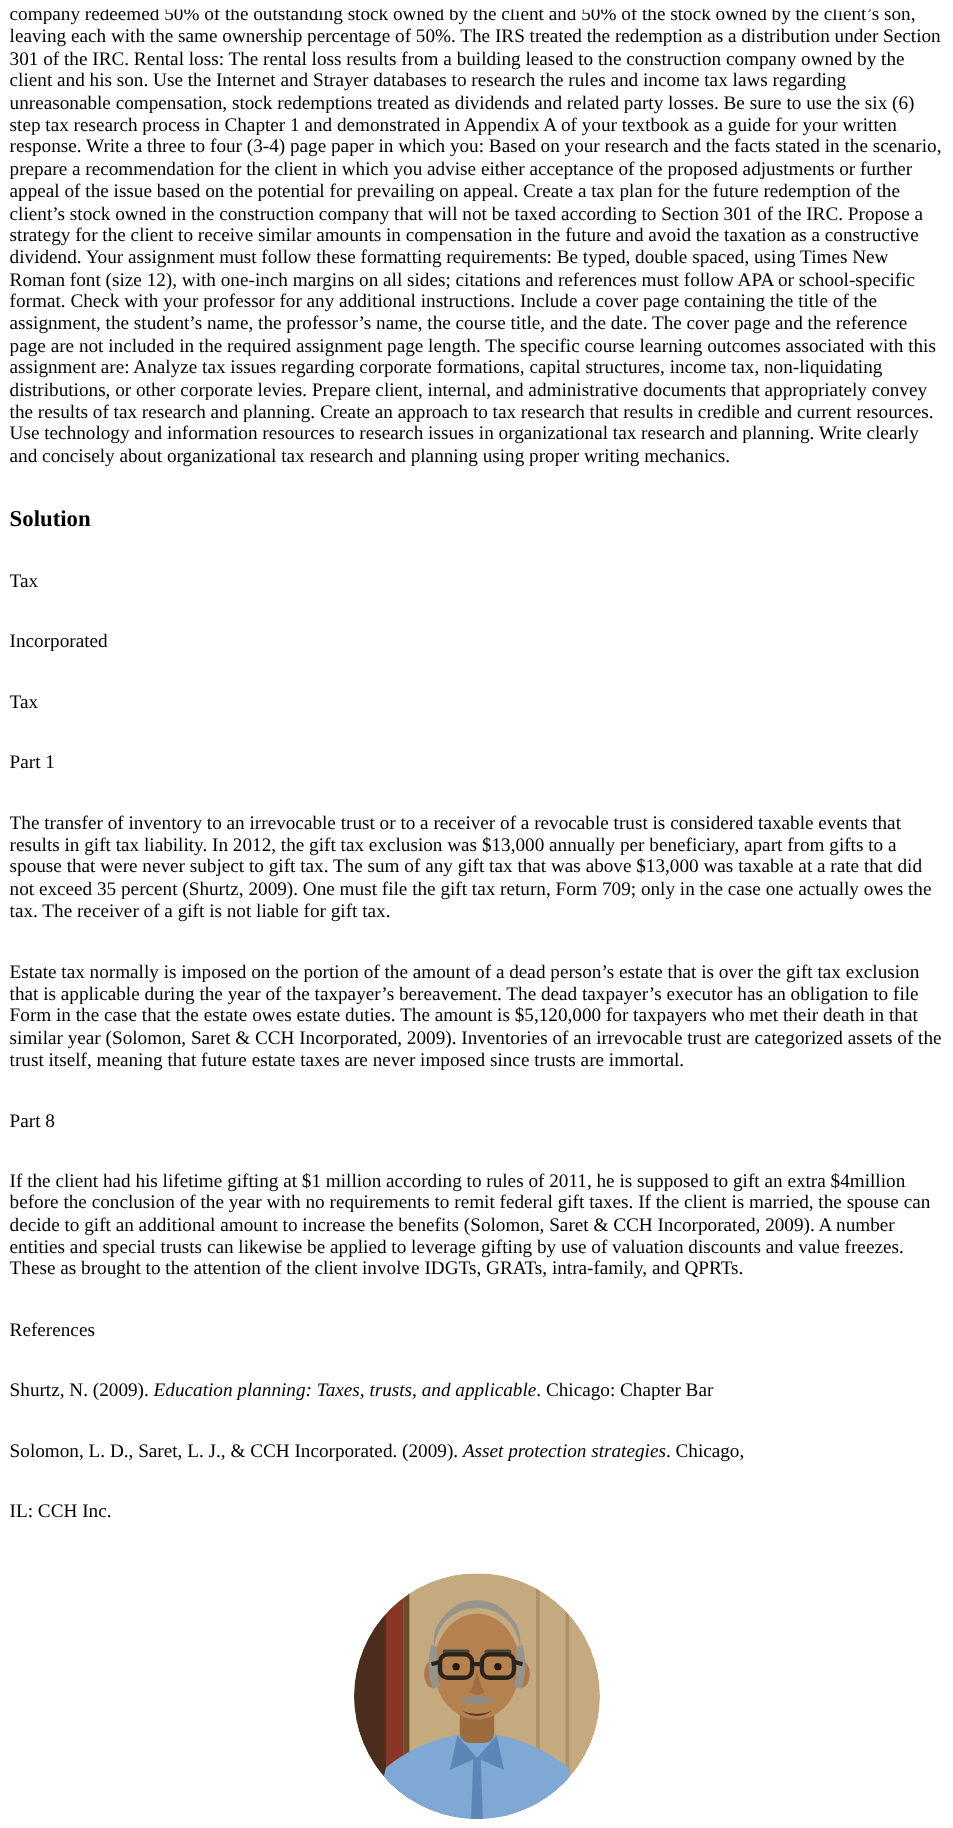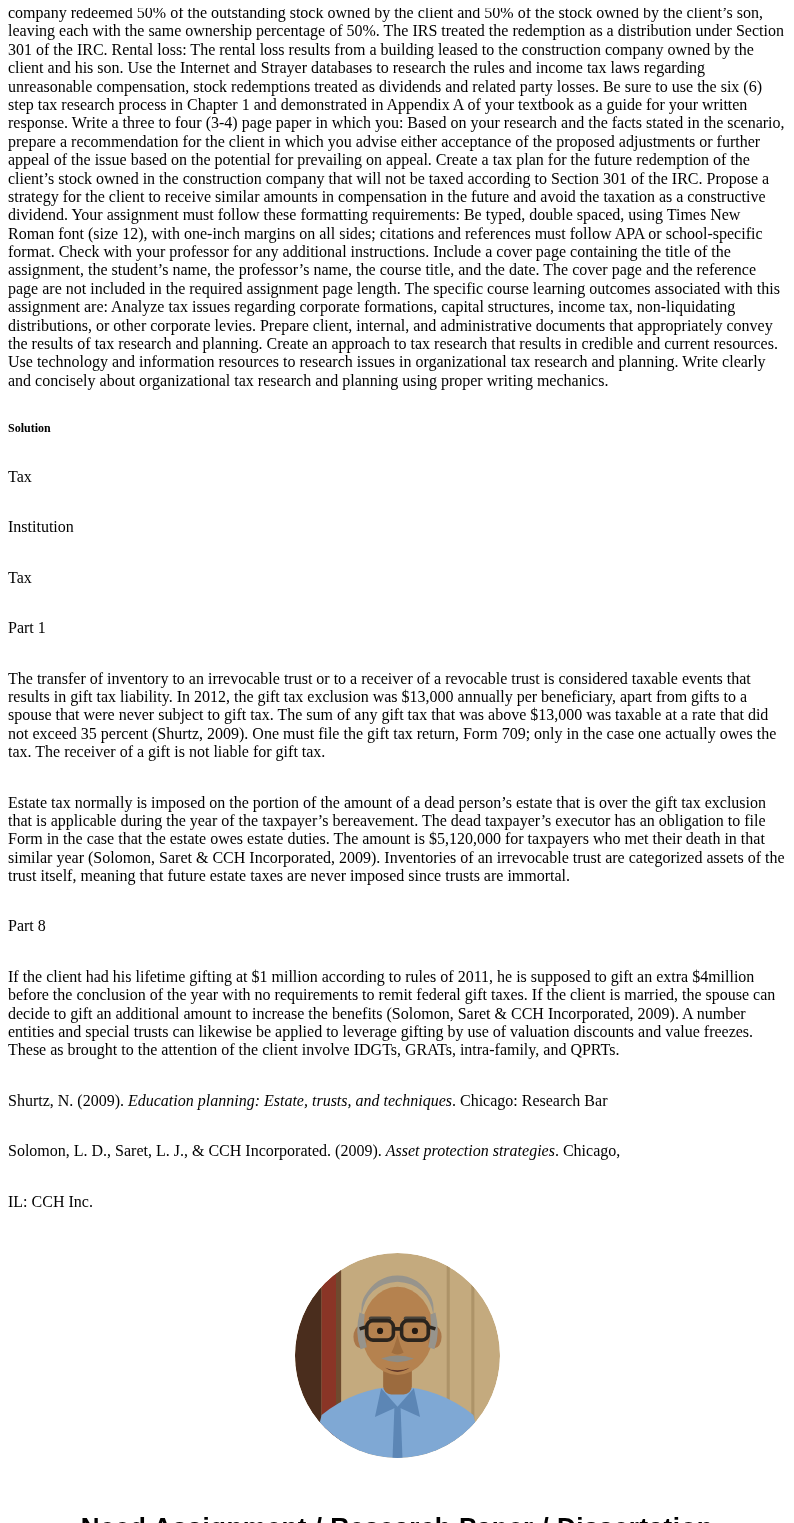--- a/index.html
+++ b/index.html
@@ -10,21 +10,21 @@
     margin: 8px;
     font-family: "Liberation Serif", serif;
     font-size: 16px;
     line-height: 1.15;
     width: 778px;
   }
   p { margin: 32px 0; }
   .intro-paragraph { margin-top: -4px; }
   h2.solution-heading {
     font-family: "Liberation Serif", serif;
-    font-size: 12px;
+    font-size: 19px;
     font-weight: bold;
     margin: 22px 0 20px 0;
   }
   em { font-style: italic; }
   .avatar-wrap {
     text-align: center;
     margin-top: 42px;
     margin-bottom: 50px;
   }
   .avatar {
@@ -50,36 +50,37 @@
 </head>
 <body>
 
 <main>
 
   <p class="intro-paragraph">company redeemed 50% of the outstanding stock owned by the client and 50% of the stock owned by the client’s son, leaving each with the same ownership percentage of 50%. The IRS treated the redemption as a distribution under Section 301 of the IRC. Rental loss: The rental loss results from a building leased to the construction company owned by the client and his son. Use the Internet and Strayer databases to research the rules and income tax laws regarding unreasonable compensation, stock redemptions treated as dividends and related party losses. Be sure to use the six (6) step tax research process in Chapter 1 and demonstrated in Appendix A of your textbook as a guide for your written response. Write a three to four (3-4) page paper in which you: Based on your research and the facts stated in the scenario, prepare a recommendation for the client in which you advise either acceptance of the proposed adjustments or further appeal of the issue based on the potential for prevailing on appeal. Create a tax plan for the future redemption of the client’s stock owned in the construction company that will not be taxed according to Section 301 of the IRC. Propose a strategy for the client to receive similar amounts in compensation in the future and avoid the taxation as a constructive dividend. Your assignment must follow these formatting requirements: Be typed, double spaced, using Times New Roman font (size 12), with one-inch margins on all sides; citations and references must follow APA or school-specific format. Check with your professor for any additional instructions. Include a cover page containing the title of the assignment, the student’s name, the professor’s name, the course title, and the date. The cover page and the reference page are not included in the required assignment page length. The specific course learning outcomes associated with this assignment are: Analyze tax issues regarding corporate formations, capital structures, income tax, non-liquidating distributions, or other corporate levies. Prepare client, internal, and administrative documents that appropriately convey the results of tax research and planning. Create an approach to tax research that results in credible and current resources. Use technology and information resources to research issues in organizational tax research and planning. Write clearly and concisely about organizational tax research and planning using proper writing mechanics.</p>
 
   <h2 class="solution-heading">Solution</h2>
 
   <p>Tax</p>
-  <p>Institution</p>
+  <p>Incorporated</p>
   <p>Tax</p>
 
   <p>Part 1</p>
 
   <p>The transfer of inventory to an irrevocable trust or to a receiver of a revocable trust is considered taxable events that results in gift tax liability. In 2012, the gift tax exclusion was $13,000 annually per beneficiary, apart from gifts to a spouse that were never subject to gift tax. The sum of any gift tax that was above $13,000 was taxable at a rate that did not exceed 35 percent (Shurtz, 2009). One must file the gift tax return, Form 709; only in the case one actually owes the tax. The receiver of a gift is not liable for gift tax.</p>
 
   <p>Estate tax normally is imposed on the portion of the amount of a dead person’s estate that is over the gift tax exclusion that is applicable during the year of the taxpayer’s bereavement. The dead taxpayer’s executor has an obligation to file Form in the case that the estate owes estate duties. The amount is $5,120,000 for taxpayers who met their death in that similar year (Solomon, Saret &amp; CCH Incorporated, 2009). Inventories of an irrevocable trust are categorized assets of the trust itself, meaning that future estate taxes are never imposed since trusts are immortal.</p>
 
   <p>Part 8</p>
 
   <p>If the client had his lifetime gifting at $1 million according to rules of 2011, he is supposed to gift an extra $4million before the conclusion of the year with no requirements to remit federal gift taxes. If the client is married, the spouse can decide to gift an additional amount to increase the benefits (Solomon, Saret &amp; CCH Incorporated, 2009). A number entities and special trusts can likewise be applied to leverage gifting by use of valuation discounts and value freezes. These as brought to the attention of the client involve IDGTs, GRATs, intra-family, and QPRTs.</p>
 
+  <p>References</p>
 
   <p>
-    <span>Shurtz, N. (2009). </span><em>Education planning: Estate, trusts, and techniques</em><span>. Chicago: Research Bar</span>
+    <span>Shurtz, N. (2009). </span><em>Education planning: Taxes, trusts, and applicable</em><span>. Chicago: Chapter Bar</span>
   </p>
 
 
   <p>
     <span>Solomon, L. D., Saret, L. J., &amp; CCH Incorporated. (2009). </span><em>Asset protection strategies</em><span>. Chicago,</span>
   </p>
 
   <p>IL: CCH Inc.</p>
 
   <div class="avatar-wrap">

